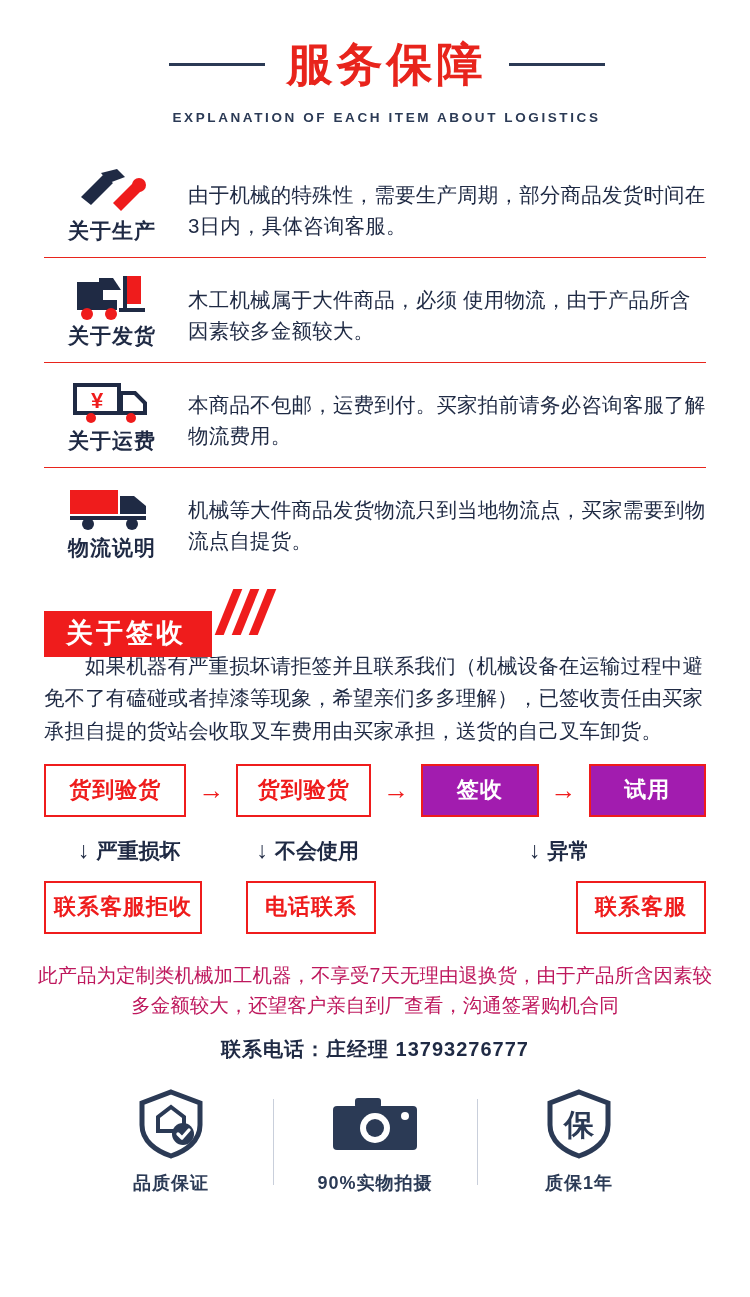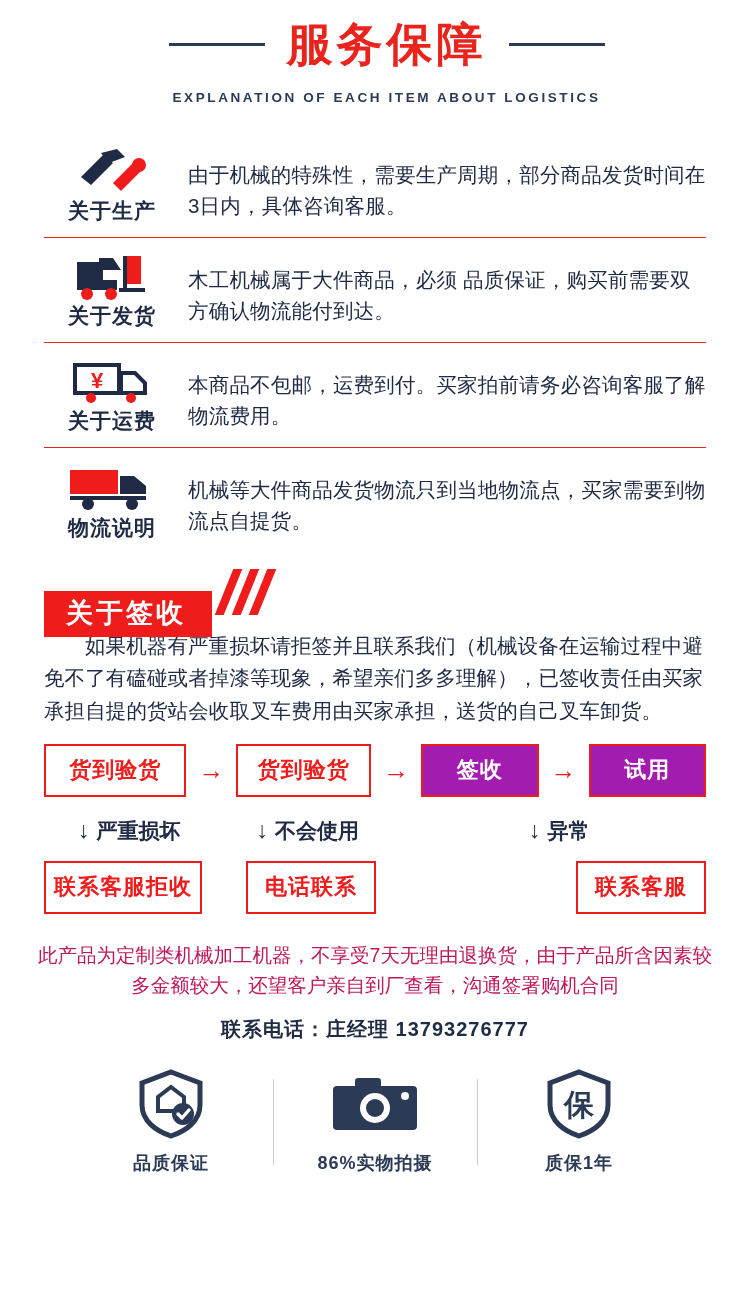--- a/index.html
+++ b/index.html
@@ -17,21 +17,21 @@
   }
   .page {
     width: 750px;
     height: 1297px;
     position: relative;
     box-sizing: border-box;
   }
 
   
   .header {
-    padding-top: 19px;
+    padding-top: 39px;
     text-align: center;
     margin-left: 23px;
   }
   .title-row {
     display: flex;
     align-items: center;
     justify-content: center;
     gap: 22px;
   }
   .title-rule {
@@ -290,21 +290,21 @@
             <path d="M30 6 h14 l8 12 h-22 Z"></path>
           </g>
           <rect x="58" y="4" width="14" height="28" fill="#ef1c1c"></rect>
           <rect x="54" y="4" width="4" height="34" fill="#1f2a44"></rect>
           <rect x="50" y="36" width="26" height="4" fill="#1f2a44"></rect>
           <circle cx="18" cy="42" r="6" fill="#ef1c1c"></circle>
           <circle cx="42" cy="42" r="6" fill="#ef1c1c"></circle>
         </svg>
         <div class="srow-label">关于发货</div>
       </div>
-      <div class="srow-text">木工机械属于大件商品，必须 品质保证，购买前需要双方确认物流能付到达。</div>
+      <div class="srow-text">木工机械属于大件商品，必须 使用物流，由于产品所含因素较多金额较大。</div>
     </div>
 
     <div class="srow">
       <div class="srow-ic">
         <svg width="86" height="48" viewBox="0 0 86 48">
           <rect x="6" y="8" width="44" height="28" fill="none" stroke="#1f2a44" stroke-width="4"></rect>
           <path d="M52 16 h14 l10 10 v10 H52 Z" fill="none" stroke="#1f2a44" stroke-width="4"></path>
           <text x="28" y="31" font-size="22" font-weight="bold" fill="#ef1c1c" text-anchor="middle" font-family="Liberation Sans, sans-serif">¥</text>
           <circle cx="22" cy="41" r="5" fill="#ef1c1c"></circle>
           <circle cx="62" cy="41" r="5" fill="#ef1c1c"></circle>
@@ -396,21 +396,21 @@
     <div class="badge">
       <div class="badge-ic">
         <svg width="96" height="68" viewBox="0 0 96 68">
           <rect x="6" y="16" width="84" height="44" rx="4" fill="#2b3a55"></rect>
           <rect x="28" y="8" width="26" height="10" rx="3" fill="#2b3a55"></rect>
           <circle cx="48" cy="38" r="15" fill="#ffffff"></circle>
           <circle cx="48" cy="38" r="9" fill="#2b3a55"></circle>
           <circle cx="78" cy="26" r="4" fill="#ffffff"></circle>
         </svg>
       </div>
-      <div class="badge-label">86%实物拍摄</div>
+      <div class="badge-label">90%实物拍摄</div>
     </div>
 
     <div class="badge">
       <div class="badge-ic">
         <svg width="74" height="74" viewBox="0 0 74 74">
           <path d="M37 5 L66 16 V38 C66 54 52 64 37 69 C22 64 8 54 8 38 V16 Z" fill="none" stroke="#2b3a55" stroke-width="5"></path>
           <text x="37" y="48" font-size="30" font-weight="bold" fill="#2b3a55" text-anchor="middle" font-family="Liberation Sans, sans-serif">保</text>
         </svg>
       </div>
       <div class="badge-label">质保1年</div>

